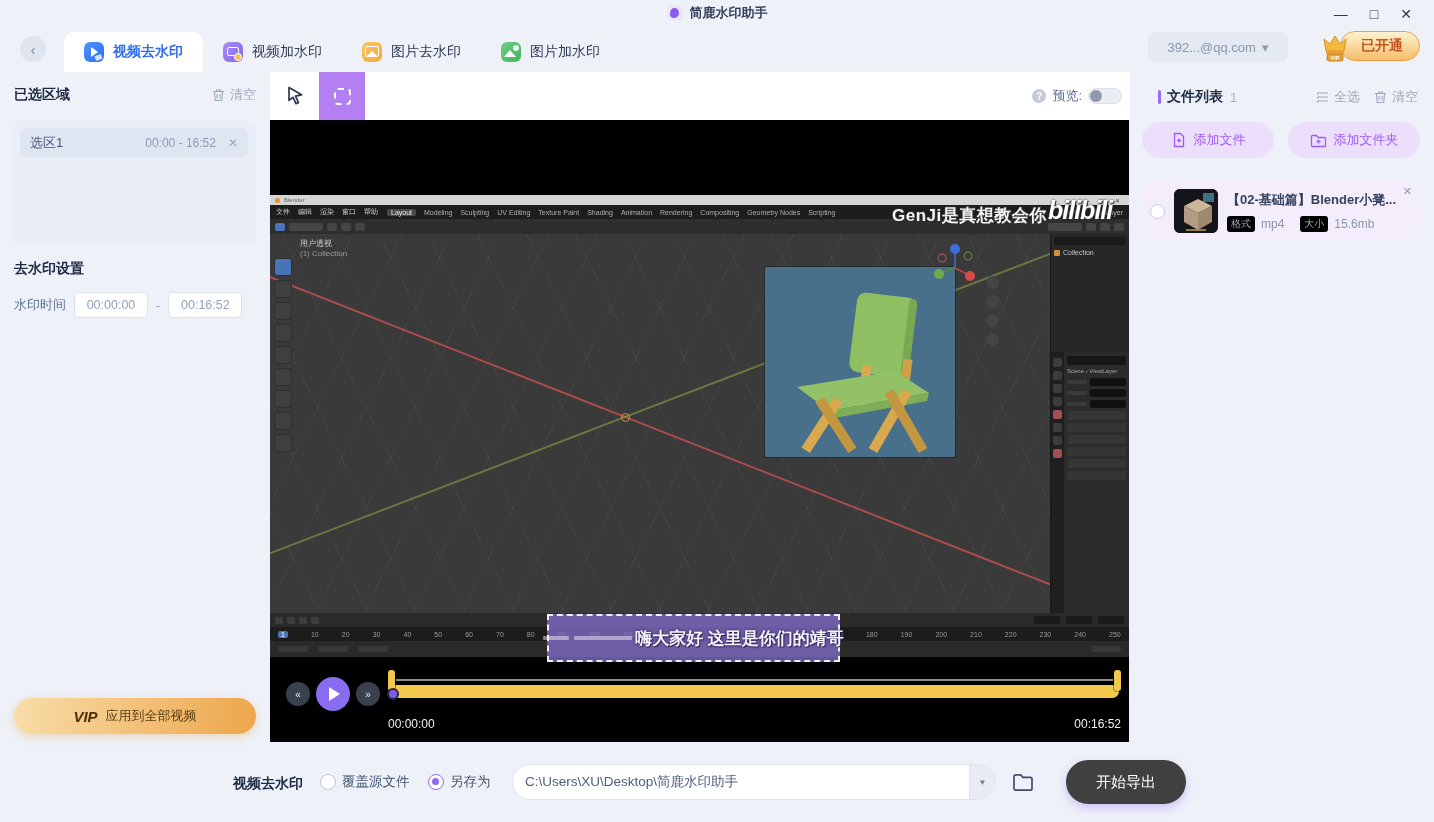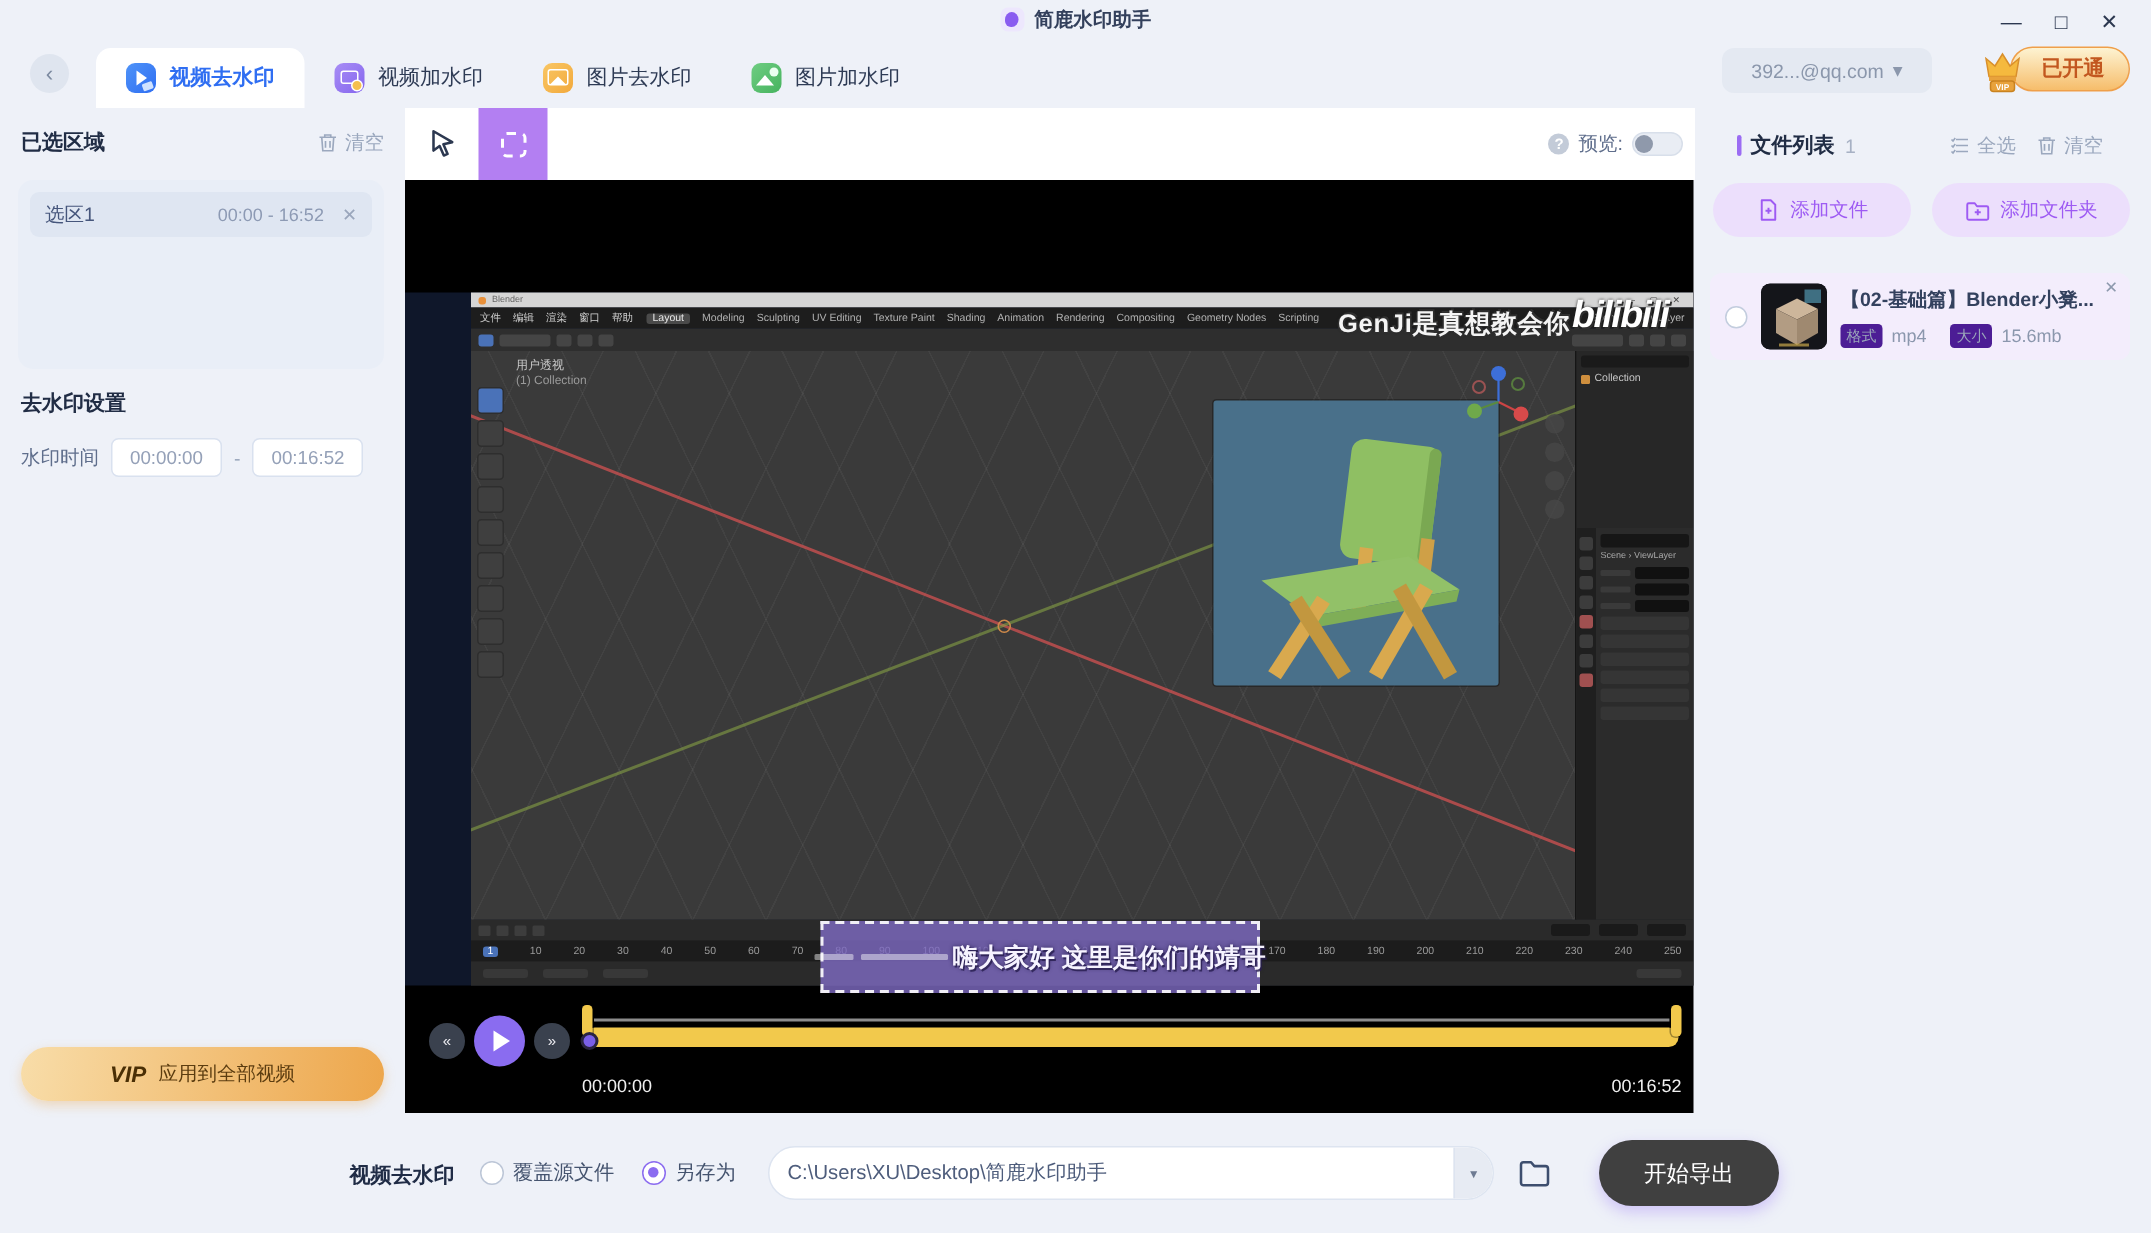--- a/index.html
+++ b/index.html
@@ -63,40 +63,40 @@
   .select-tool { position:absolute; left:49px; top:0; width:46px; height:48px; background:#b37ff2; display:flex; align-items:center; justify-content:center; }
   .select-tool i { width:17px; height:17px; border:2px dashed #fff; border-radius:4px; display:block; }
   .preview-wrap { position:absolute; right:8px; top:0; height:48px; display:flex; align-items:center; gap:6px; }
   .help-dot { width:14px; height:14px; border-radius:50%; background:#c3cbd8; color:#fff; font-size:10px; font-weight:bold; display:flex; align-items:center; justify-content:center; }
   .preview-wrap .pl { font-size:13px; color:#5f6e8c; }
   .toggle { width:34px; height:16px; border-radius:8px; background:#e9edf4; border:1px solid #d8dfea; position:relative; }
   .toggle .knob { position:absolute; left:1px; top:1px; width:12px; height:12px; border-radius:50%; background:#8f99ab; }
 
   
   #filepanel { position:absolute; left:1130px; top:72px; width:304px; height:750px; }
-  .fp-head { position:absolute; left:12px; right:32px; top:16px; display:flex; align-items:center;padding-left:16px; }
+  .fp-head { position:absolute; left:12px; right:16px; top:16px; display:flex; align-items:center;padding-left:16px; }
   .fp-bar { width:3px; height:14px; background:#9b6cf3; border-radius:2px; margin-right:6px; }
   .fp-title { font-size:14px; font-weight:bold; color:#212d45; }
   .fp-count { font-size:13px; color:#a7b1c4; margin-left:7px; flex:1; }
   .fp-actions { display:flex; gap:14px; }
   .fp-btns { position:absolute; left:12px; right:14px; top:50px; display:flex; gap:14px; }
   .add-btn { flex:1; height:36px; border-radius:18px; background:#ecdffc; color:#9e5bf3; font-size:13px; display:flex; align-items:center; justify-content:center; gap:7px; }
   .file-card { position:absolute; left:10px; right:14px; top:110px; height:58px; background:#f3edfc; border-radius:8px; display:flex; align-items:center; padding:0 10px; gap:9px; }
   .file-radio { width:15px; height:15px; border-radius:50%; border:1.5px solid #c3cdde; background:#fff; flex:none; }
   .thumb { width:44px; height:44px; border-radius:6px; overflow:hidden; background:#14151a; flex:none; }
   .file-info { flex:1; min-width:0; position:relative; }
   .file-name { font-size:13px; font-weight:bold; color:#33415e; white-space:nowrap; overflow:hidden; text-overflow:ellipsis; padding-right:10px; }
   .file-x { position:absolute; right:-2px; top:-6px; font-size:11px; color:#8d99ad; }
   .file-tags { display:flex; align-items:center; gap:6px; margin-top:7px; }
-  .tagchip { background:#4c1d95; color:#9aa6ba; font-size:10px; padding:1px 4px; border-radius:3px; }
+  .tagchip { background:#000000; color:#9aa6ba; font-size:10px; padding:1px 4px; border-radius:3px; }
   .tagval { color:#8b97ad; font-size:12px; margin-right:10px; }
 
   
   #video { position:absolute; left:270px; top:120px; width:859px; height:622px; background:#000; overflow:hidden; }
-  #blender { position:absolute; left:0; top:75px; width:859px; height:462px; background:#0f172a;padding-left:44px; }
+  #blender { position:absolute; left:0; top:75px; width:859px; height:462px; background:#bef264; }
   .bl-titlebar { height:10px; background:#d5d5d5; display:flex; align-items:center; padding:0 5px; gap:4px; }
   .bl-titlebar .dot { width:5px; height:5px; border-radius:2px; background:#e8903a; }
   .bl-titlebar .tt { font-size:6px; color:#666; flex:1; }
   .bl-titlebar .wc { font-size:6px; color:#444; letter-spacing:4px; }
   .bl-menubar { height:14px; background:#1d1d1d; display:flex; align-items:center; padding:0 6px; gap:9px; overflow:hidden; white-space:nowrap; }
   .bl-menus, .bl-workspaces { display:flex; gap:8px; }
   .bl-menus span { font-size:7px; color:#cfcfcf; }
   .bl-workspaces span { font-size:7px; color:#b0b0b0; }
   .bl-workspaces span:first-child { background:#4a4a4a; border-radius:2px; padding:0 4px; color:#e8e8e8; }
   .bl-scene { margin-left:auto; display:flex; gap:10px; }

